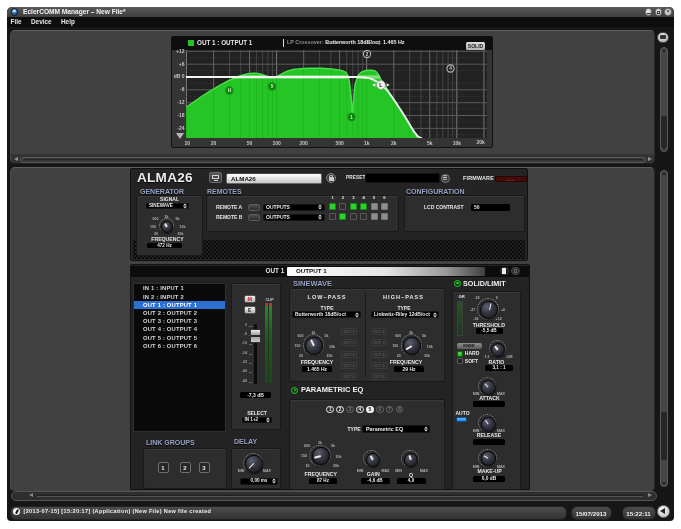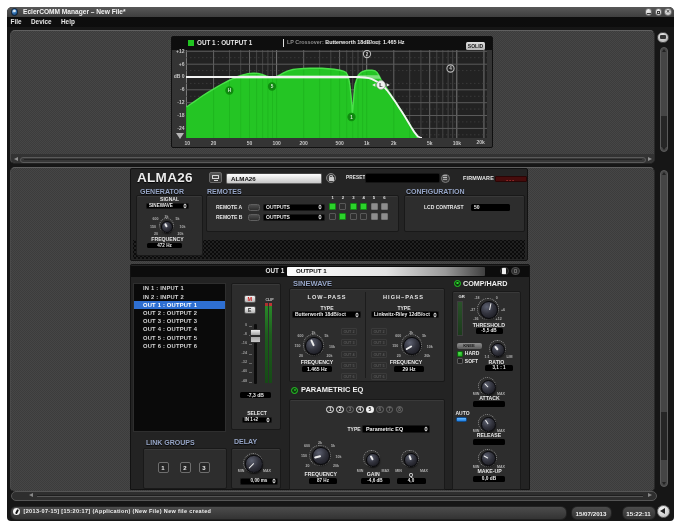--- a/index.html
+++ b/index.html
@@ -395,21 +395,21 @@
 <div class="tk" style="left:424px;top:470.8px">MAX</div>
 <div class="lbl ctr" style="left:320.8px;top:471.9px;font-size:5.2px">FREQUENCY</div>
 <div class="lbl ctr" style="left:373.2px;top:472.4px;font-size:5.2px">GAIN</div>
 <div class="lbl ctr" style="left:411px;top:472.6px;font-size:5.2px">Q</div>
 <div class="disp a" style="left:309px;top:477.8px;width:28px;height:6.2px;font-size:4.6px;line-height:6.2px">87 Hz</div>
 <div class="disp a" style="left:360.5px;top:477.8px;width:29px;height:6.2px;font-size:4.6px;line-height:6.2px">-4,6 dB</div>
 <div class="disp a" style="left:396.5px;top:477.8px;width:29px;height:6.2px;font-size:4.6px;line-height:6.2px">4,0</div>
 <div class="box a" style="left:452px;top:291px;width:69px;height:199px;border-radius:2px 2px 0 0"></div>
 <div class="a" style="left:453.6px;top:279.6px;width:7.4px;height:7.4px;border-radius:50%;background:#0f3a0f;border:1.6px solid #27cd27"></div>
 <div class="a" style="left:456.3px;top:281.8px;width:2.4px;height:2.4px;border-radius:50%;border:1px solid #2adf2a"></div>
-<div class="lbl" style="left:463px;top:279.8px;font-size:7.2px;color:#f0f0f0">COMP/HARD</div>
+<div class="lbl" style="left:463px;top:279.8px;font-size:7.2px;color:#f0f0f0">SOLID/LIMIT</div>
 <div class="lbl" style="left:458.5px;top:295.3px;font-size:4.2px">GR</div>
 <div class="a" style="left:456.5px;top:300.5px;width:6.5px;height:35px;background:linear-gradient(#2a522a,#1b3a1b);border:1px solid #3e3e3e"></div>
 <div class="a tr" style="left:476.9px;top:298.09999999999997px;width:21.8px;height:21.8px"></div>
 <div class="knob a" style="left:479.5px;top:300.7px;width:18.6px;height:18.6px">
     <div style="position:absolute;inset:0;transform:rotate(12deg)">
       <div class="ptr"></div>
     </div>
   </div>
 <div class="tk" style="left:477.0px;top:297.8px">-18</div>
 <div class="tk" style="left:496.8px;top:297.8px">0</div>

